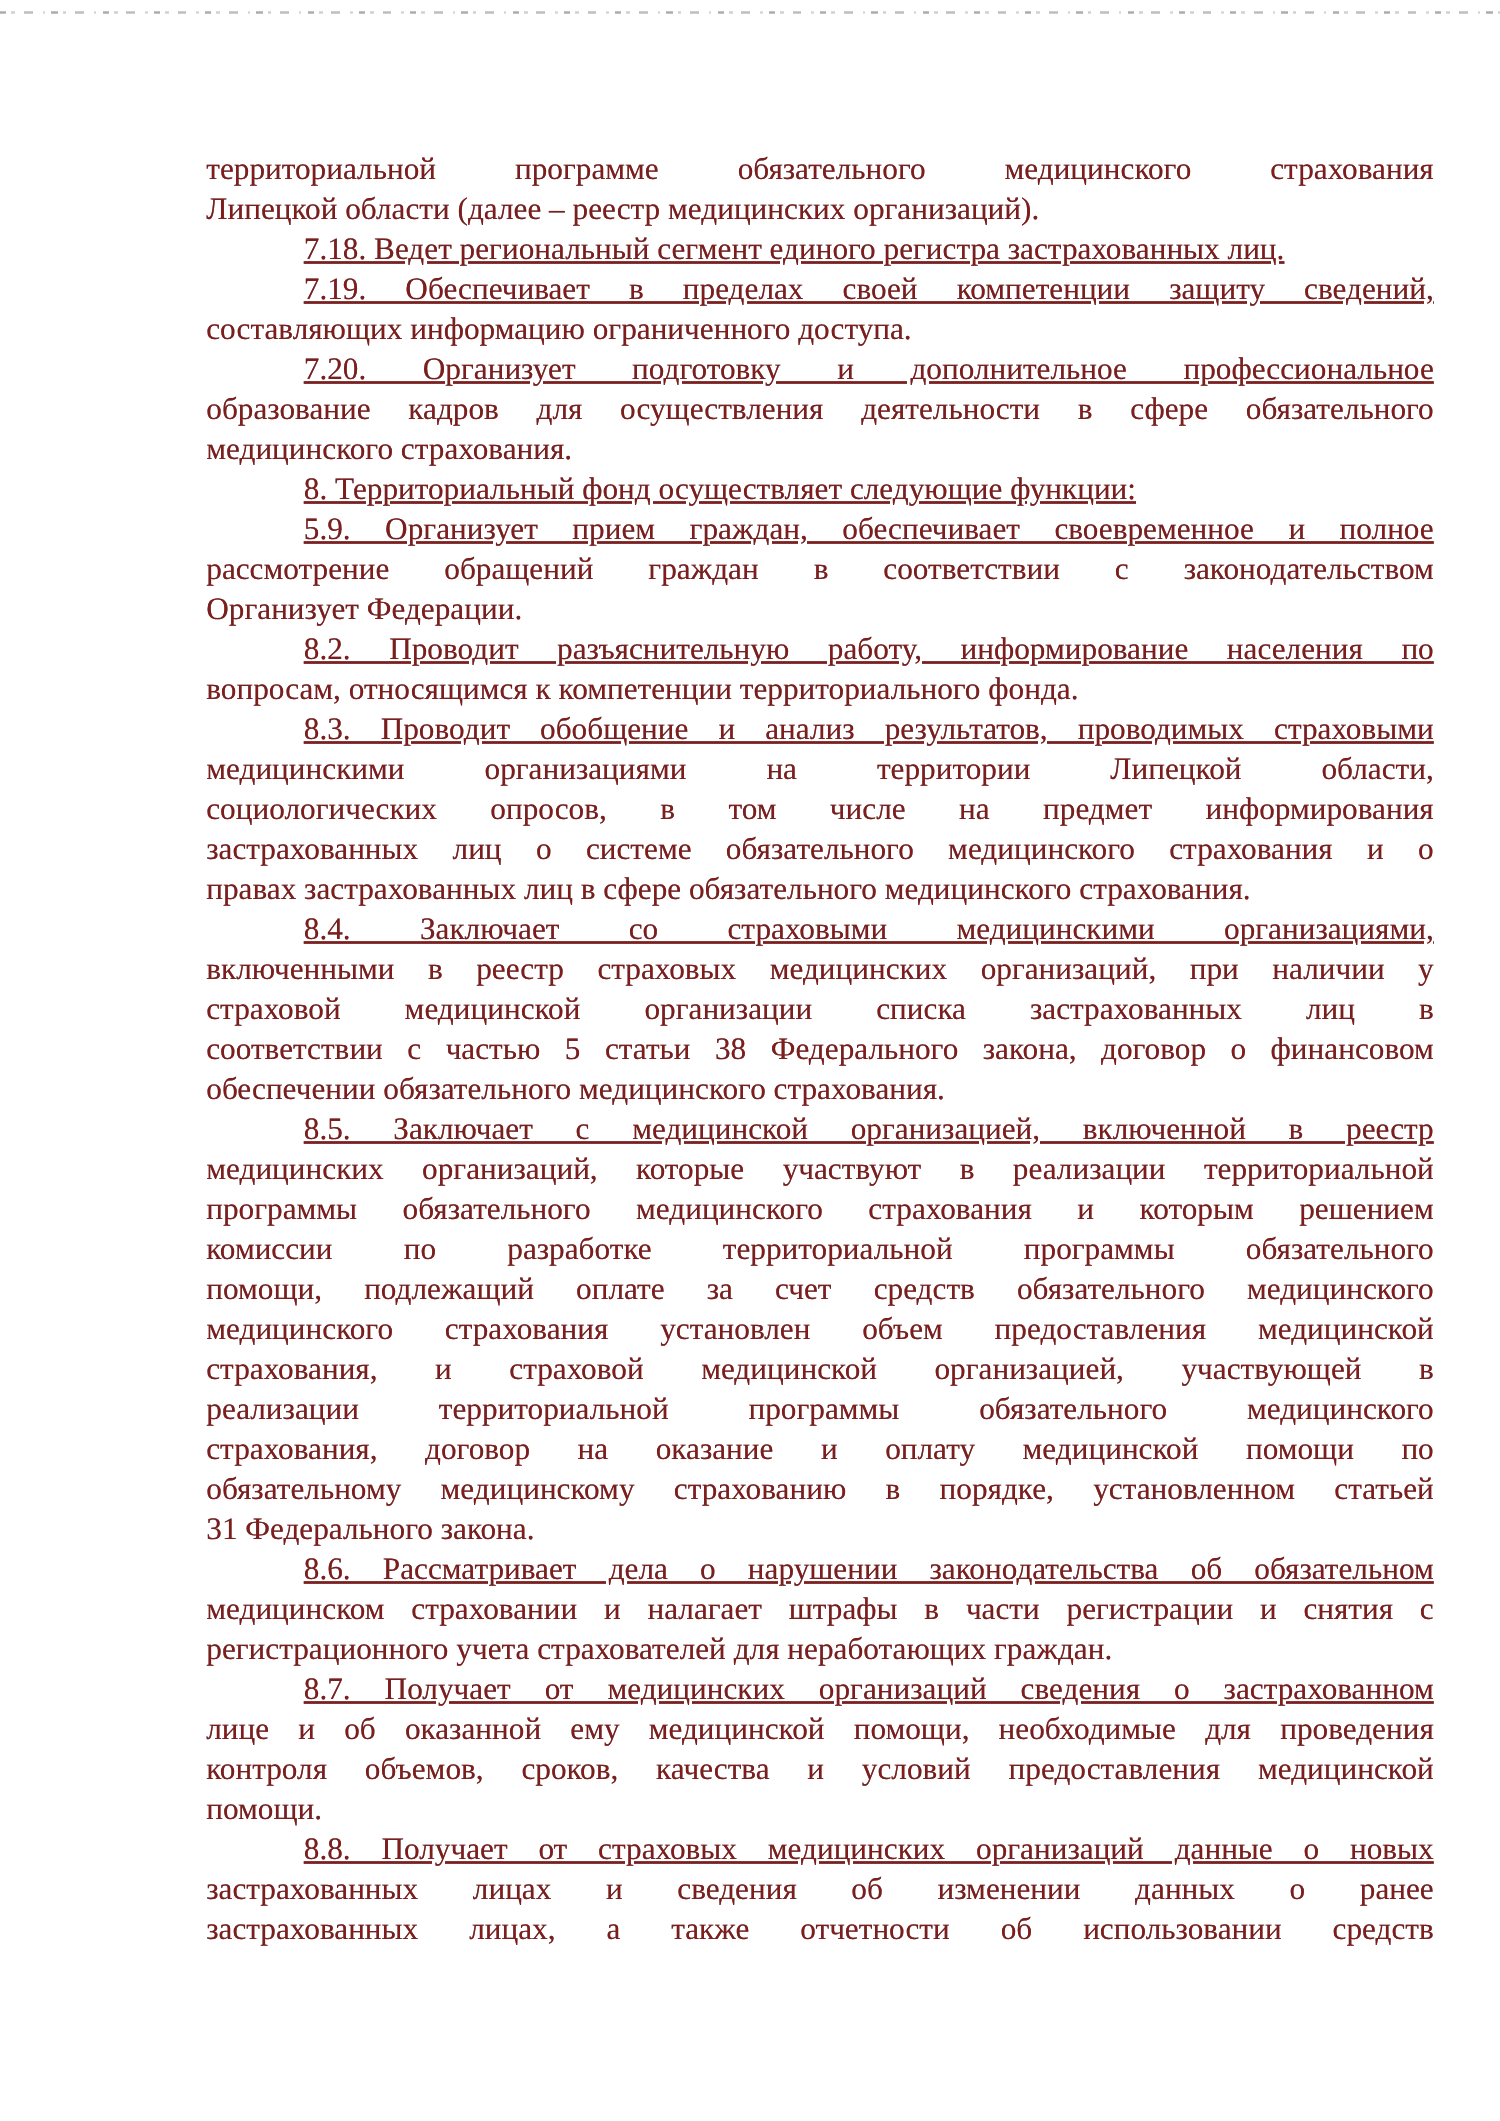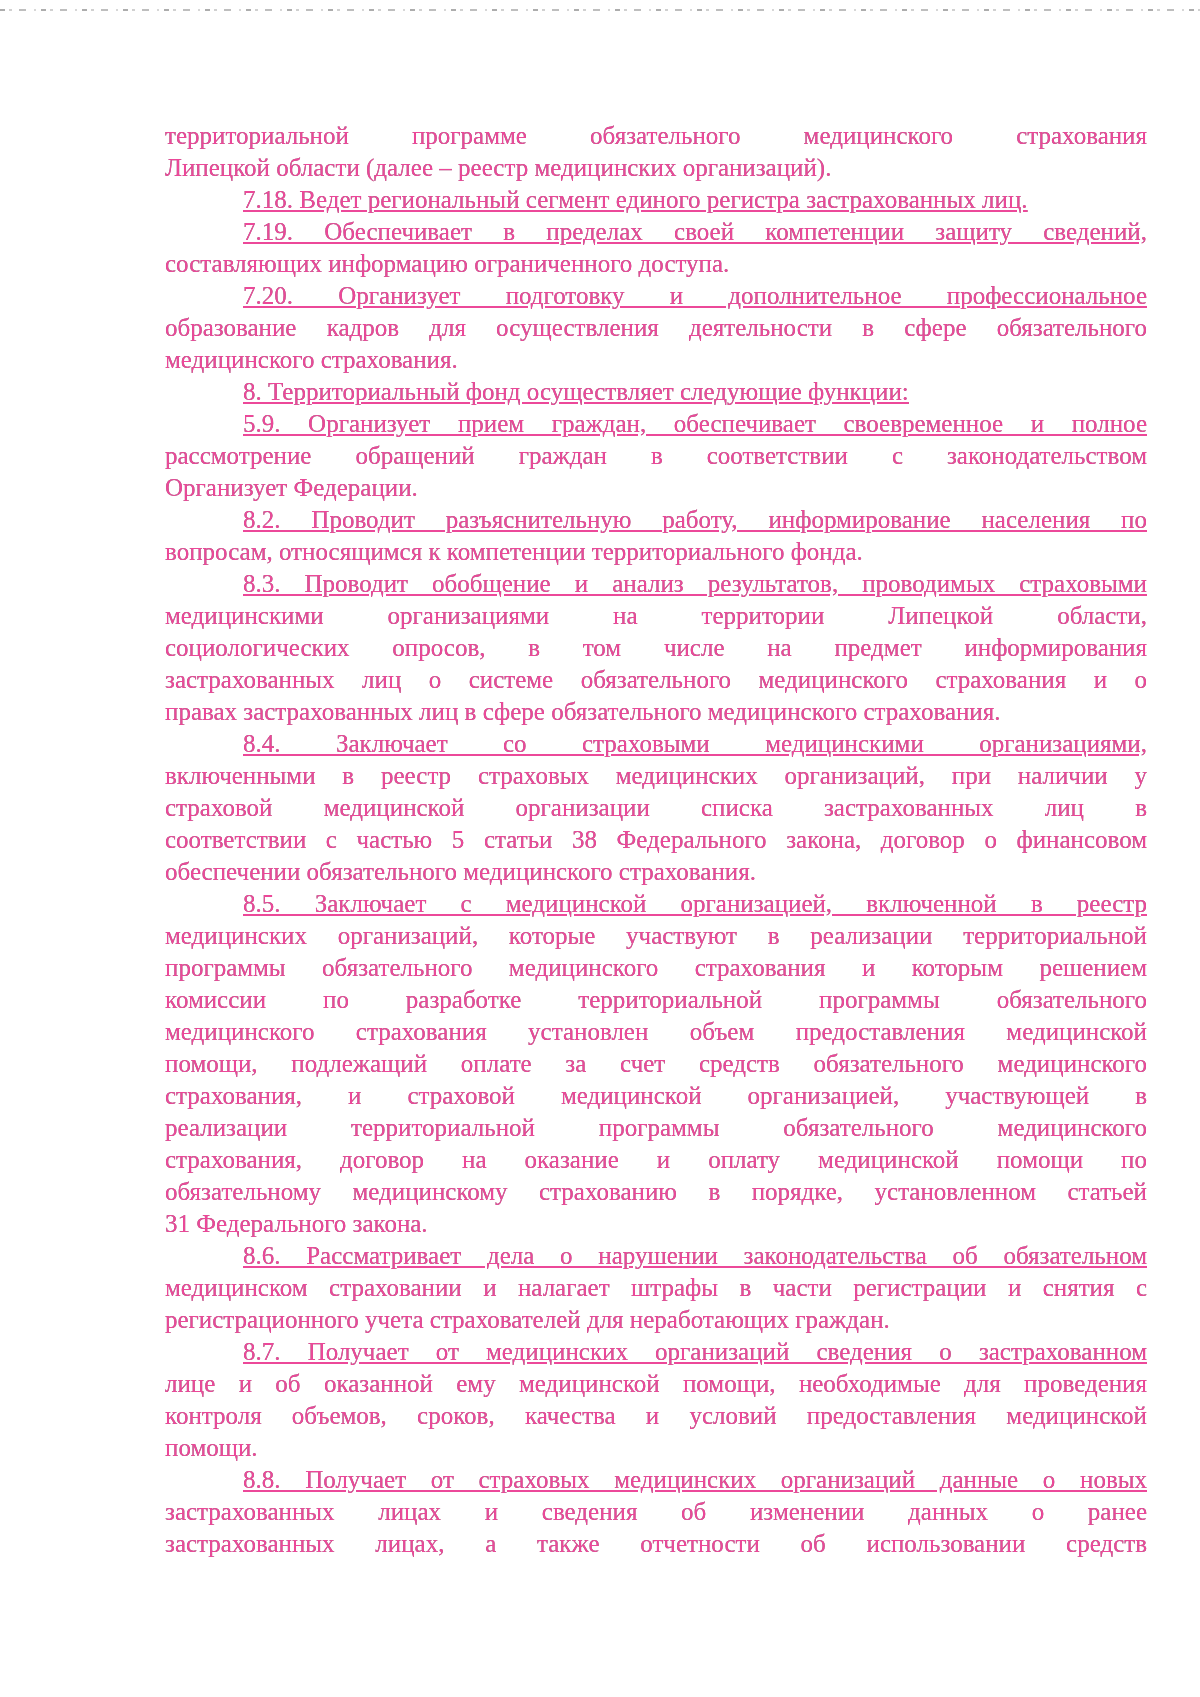--- a/index.html
+++ b/index.html
@@ -29,21 +29,21 @@
         rgba(155,155,155,0.65) 19px 26px,
         rgba(0,0,0,0) 26px 34px,
         rgba(175,175,175,0.5) 34px 36px,
         rgba(0,0,0,0) 36px 41px);
   }
   .text-block {
     position: absolute;
     left: 165px;
     top: 120px;
     width: 982px;
-    color: #ec4899;
+    color: #7f1d1d;
     font-size: 25px;
     line-height: 32px;
     text-shadow: 0 0 0.5px rgba(0,0,0,0.55);
   }
   .paragraph { margin: 0; padding: 0; }
   .line {
     width: 100%;
     height: 32px;
     white-space: nowrap;
     text-align: justify;
@@ -98,22 +98,22 @@
         <div class="line">включенными в реестр страховых медицинских организаций, при наличии у</div>
         <div class="line">страховой медицинской организации списка застрахованных лиц в</div>
         <div class="line">соответствии с частью 5 статьи 38 Федерального закона, договор о финансовом</div>
         <div class="line para-end">обеспечении обязательного медицинского страхования.</div>
       </div>
       <div class="paragraph">
         <div class="line indent">8.5. Заключает с медицинской организацией, включенной в реестр</div>
         <div class="line">медицинских организаций, которые участвуют в реализации территориальной</div>
         <div class="line">программы обязательного медицинского страхования и которым решением</div>
         <div class="line">комиссии по разработке территориальной программы обязательного</div>
+        <div class="line">помощи, подлежащий оплате за счет средств обязательного медицинского</div>
         <div class="line">медицинского страхования установлен объем предоставления медицинской</div>
-        <div class="line">помощи, подлежащий оплате за счет средств обязательного медицинского</div>
         <div class="line">страхования, и страховой медицинской организацией, участвующей в</div>
         <div class="line">реализации территориальной программы обязательного медицинского</div>
         <div class="line">страхования, договор на оказание и оплату медицинской помощи по</div>
         <div class="line">обязательному медицинскому страхованию в порядке, установленном статьей</div>
         <div class="line para-end">31 Федерального закона.</div>
       </div>
       <div class="paragraph">
         <div class="line indent">8.6. Рассматривает дела о нарушении законодательства об обязательном</div>
         <div class="line">медицинском страховании и налагает штрафы в части регистрации и снятия с</div>
         <div class="line para-end">регистрационного учета страхователей для неработающих граждан.</div>

